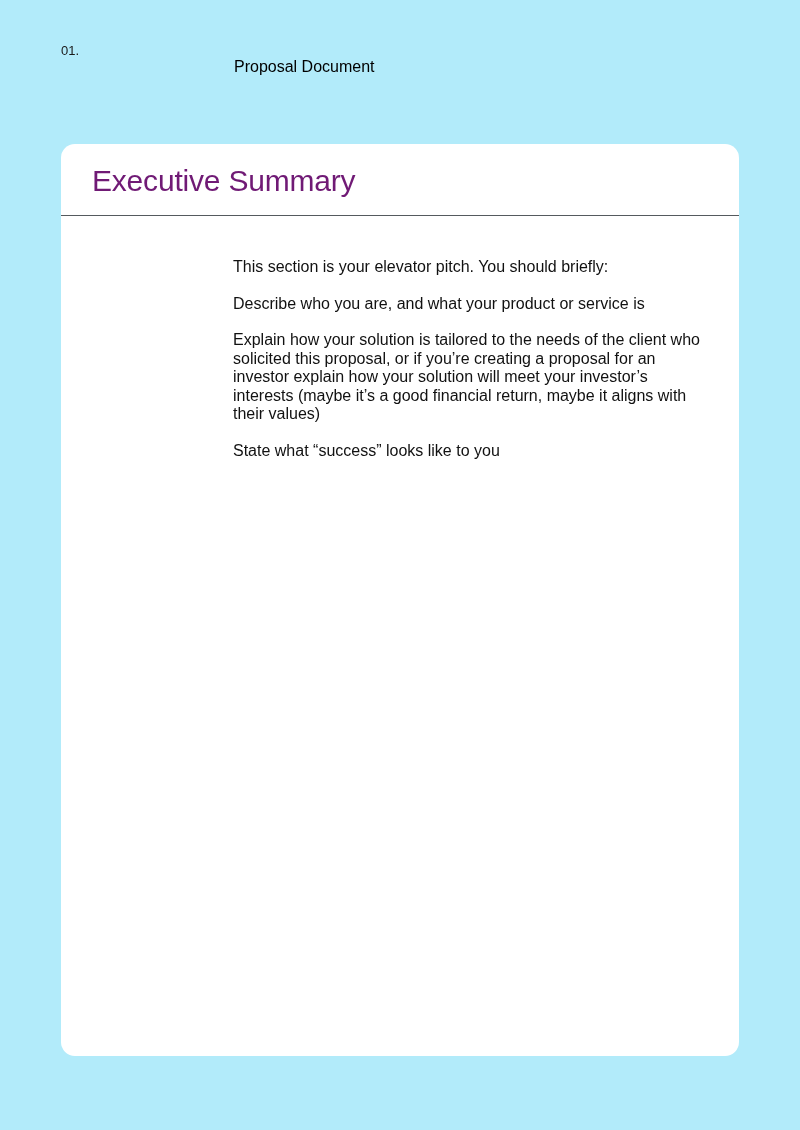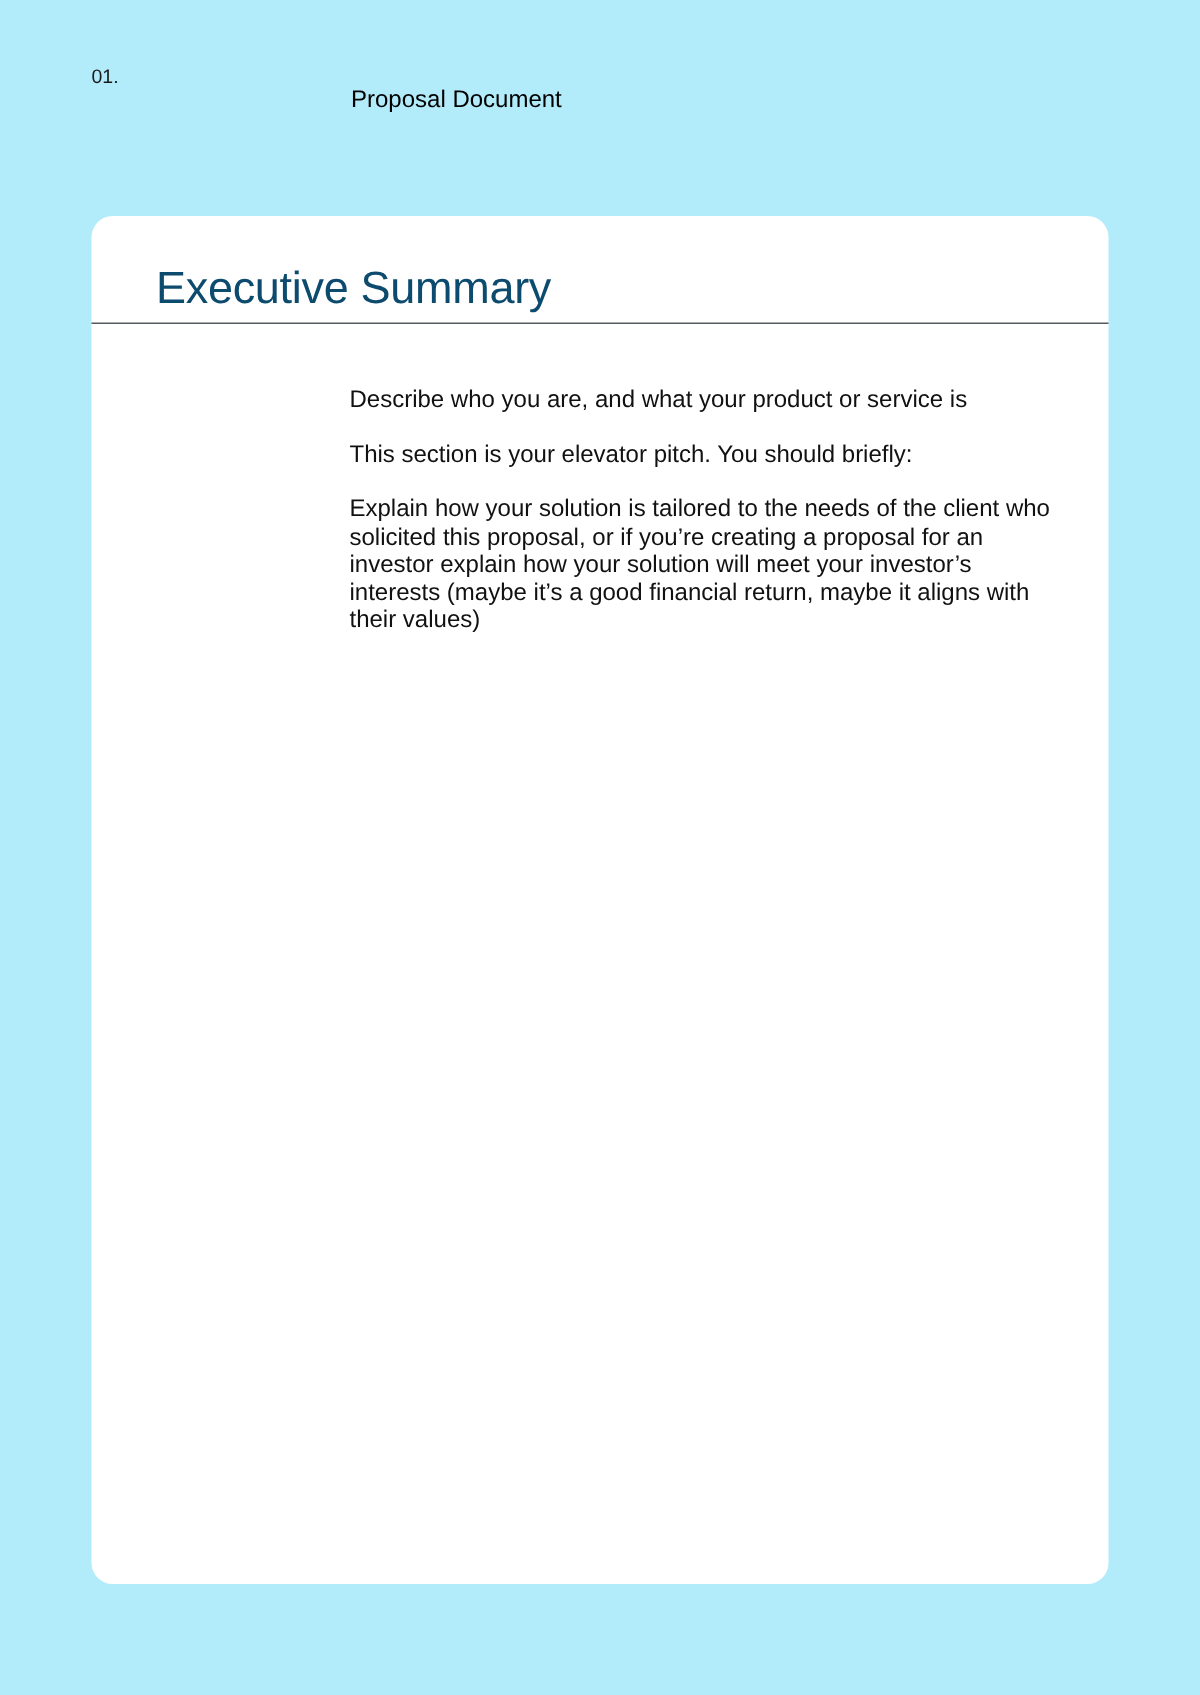--- a/index.html
+++ b/index.html
@@ -36,23 +36,23 @@
     width: 678px;
     height: 912px;
     background: #ffffff;
     border-radius: 14px;
   }
   .card-title {
     position: absolute;
     left: 27px;
     top: 16px;
     font-size: 30px;
-    color: #0c4a6e;
+    color: #701a75;
     font-weight: normal;
-    margin: 16px;
+    margin: 4px;
     letter-spacing: -0.2px;
   }
   .divider {
     position: absolute;
     left: 0;
     top: 71px;
     width: 678px;
     height: 1px;
     background: #555a5e;
   }
@@ -72,17 +72,18 @@
 </head>
 <body>
 
 <div class="header-number">01.</div>
 <div class="header-title">Proposal Document</div>
 
 <div class="card">
   <h1 class="card-title">Executive Summary</h1>
   <div class="divider"></div>
   <div class="body-text">
+    <p>This section is your elevator pitch. You should briefly:</p>
     <p>Describe who you are, and what your product or service is</p>
-    <p>This section is your elevator pitch. You should briefly:</p>
     <p>Explain how your solution is tailored to the needs of the client who solicited this proposal, or if you’re creating a proposal for an investor explain how your solution will meet your investor’s interests (maybe it’s a good financial return, maybe it aligns with their values)</p>
+    <p>State what “success” looks like to you</p>
   </div>
 </div>
 
 </body></html>

